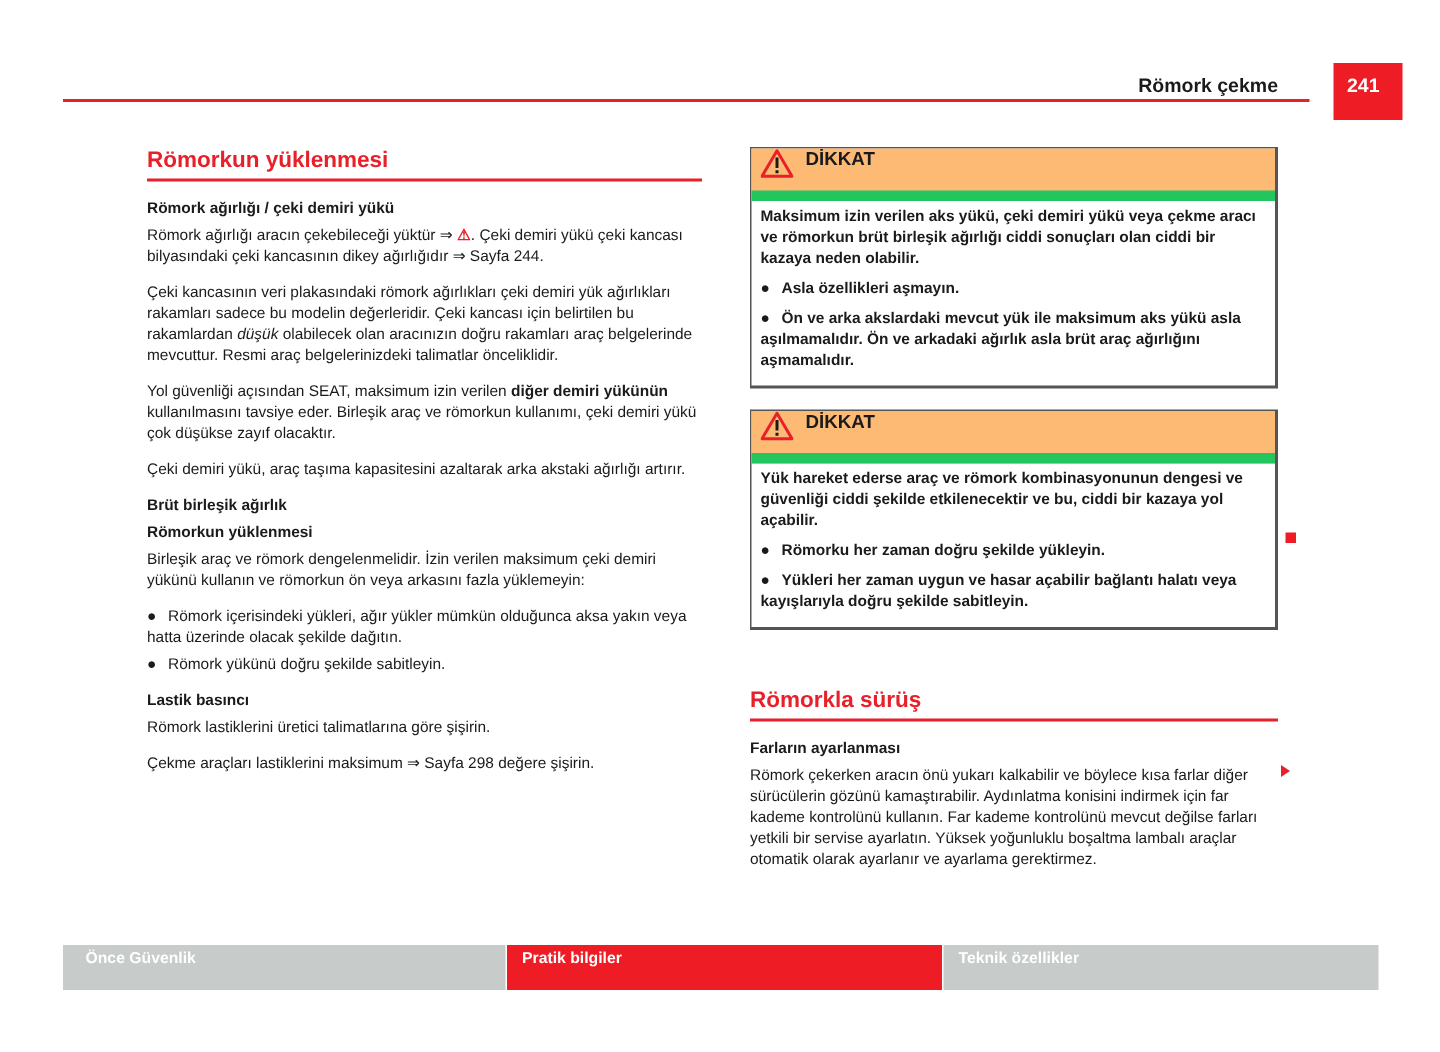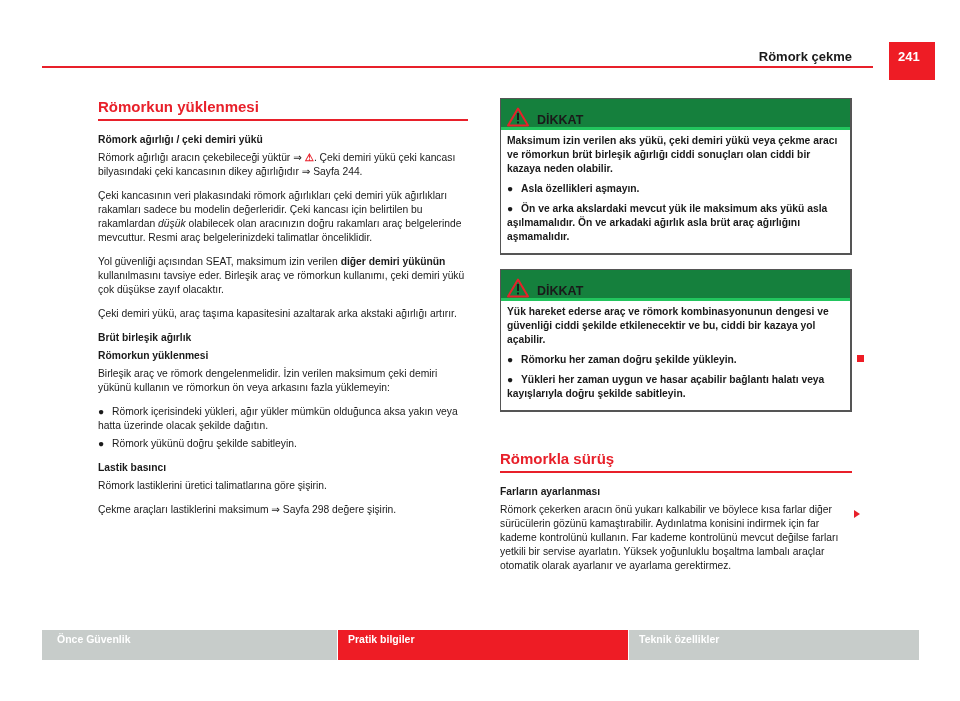--- a/index.html
+++ b/index.html
@@ -15,21 +15,21 @@
 
   .section-title { color: #e8202a; font-size: 15px; font-weight: bold; padding-bottom: 5px;
                    border-bottom: 2px solid #e8202a; margin-bottom: 12px; }
   .subhead { font-weight: bold; margin: 0 0 4px 0; }
   p { margin: 0 0 10px 0; }
   .bullet { margin: 0 0 4px 0; }
   .bullet .dot { display: inline-block; width: 14px; }
   .warn-inline { color: #e8202a; font-weight: bold; }
 
   .warnbox { border: 1px solid #555; border-right-width: 2px; border-bottom-width: 2px; margin-bottom: 14px; }
-  .warnbox .wb-head { background: #15803d; border-bottom: 3px solid #22c55e; height: 28px; display: flex; align-items: flex-end; padding-left: 6px; }
+  .warnbox .wb-head { background: #fdba74; border-bottom: 7px solid #22c55e; height: 28px; display: flex; align-items: flex-start; padding-left: 6px; }
   .warnbox .wb-head .tri { width: 22px; height: 20px; margin-right: 8px; }
   .warnbox .wb-head .wb-title { font-size: 12.5px; font-weight: bold; color: #1a1a1a; }
   .warnbox .wb-body { padding: 4px 6px 3px 6px; font-weight: bold; font-size: 10.3px; line-height: 14px; }
   .warnbox .wb-body p { margin: 0 0 6px 0; }
   .warnbox .wb-body .bullet { margin: 0 0 6px 0; }
 
   .end-mark { position: absolute; left: 857px; top: 355px; width: 7px; height: 7px; background: #ee1c25; }
   .next-arrow { position: absolute; left: 854px; top: 510px; width: 0; height: 0;
                 border-top: 4px solid transparent; border-bottom: 4px solid transparent; border-left: 6px solid #e8202a; }
 

